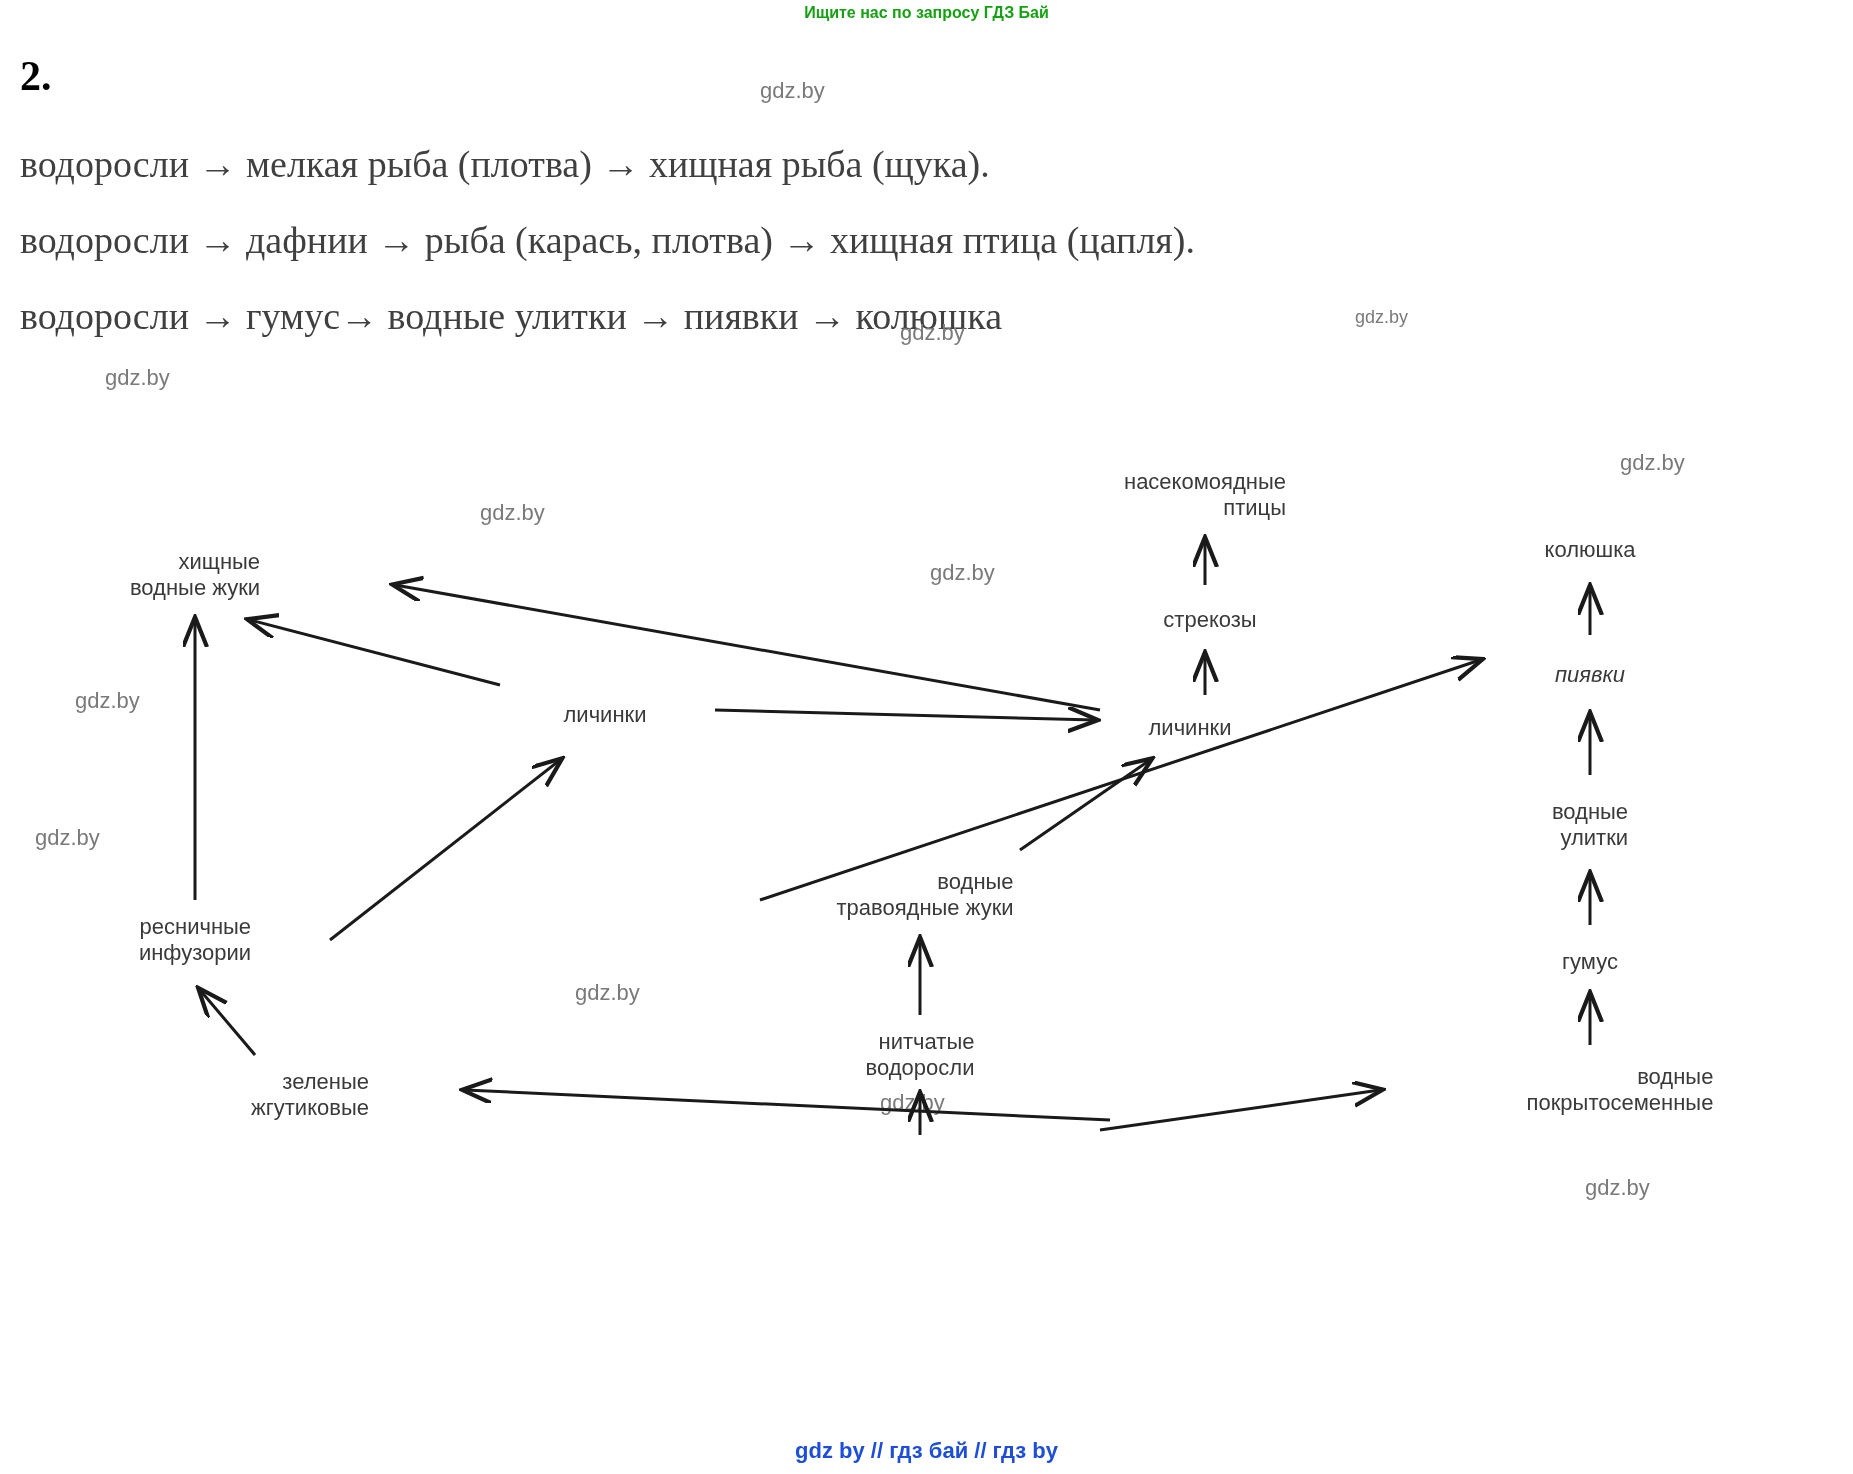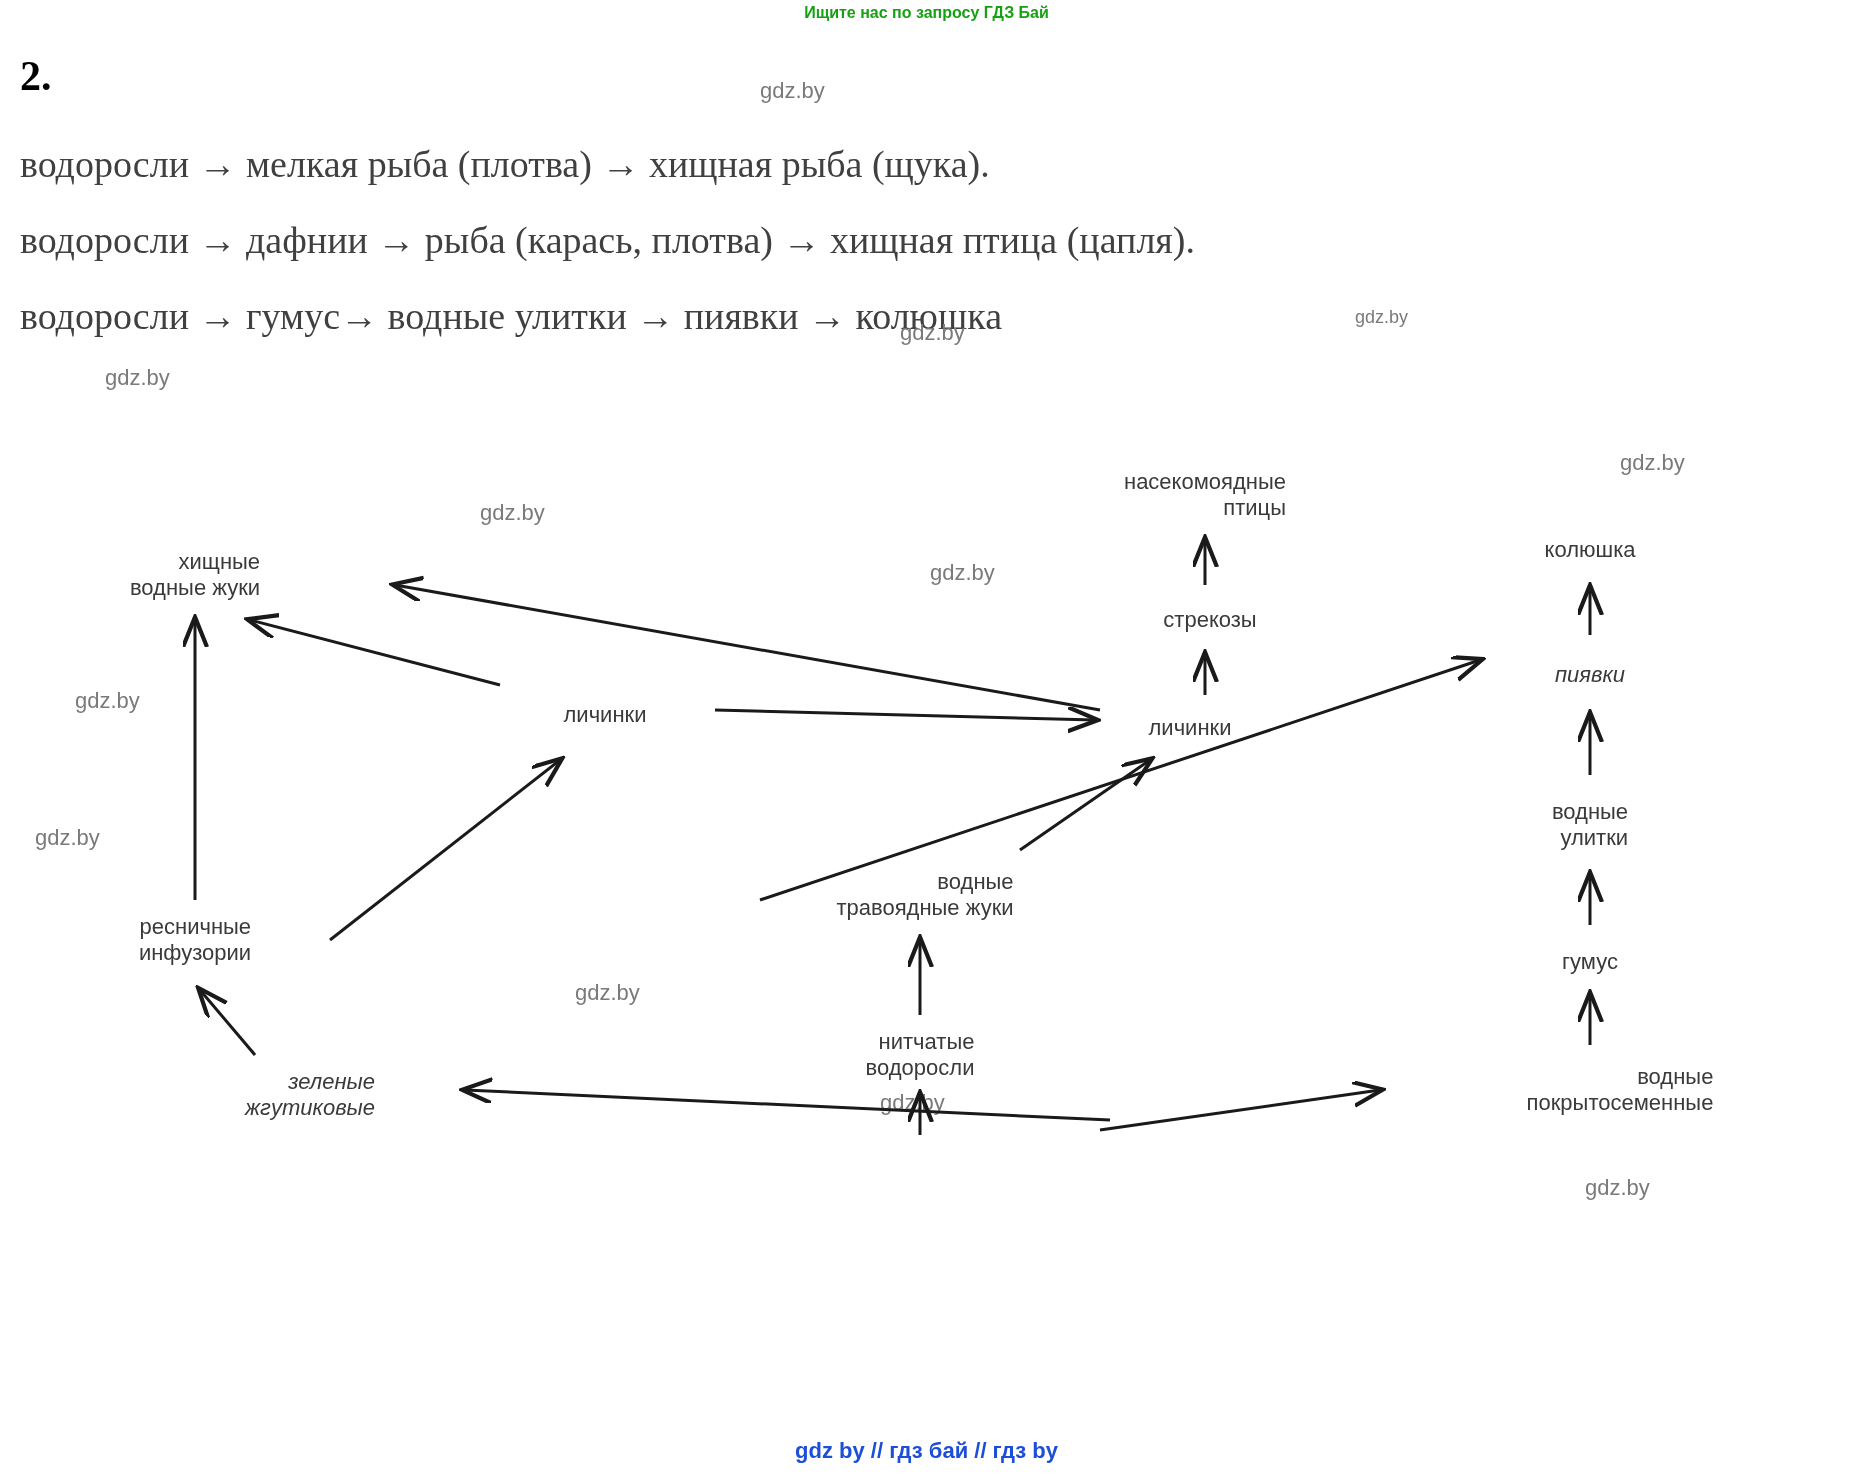--- a/index.html
+++ b/index.html
@@ -175,20 +175,20 @@
       <div class="node" style="left: 1190px; top: 258px;">личинки</div>
       <div class="node" style="left: 1590px; top: 355px;">водные
 улитки</div>
       <div class="node" style="left: 925px; top: 425px;">водные
 травоядные жуки</div>
       <div class="node" style="left: 195px; top: 470px;">ресничные
 инфузории</div>
       <div class="node" style="left: 1590px; top: 492px;">гумус</div>
       <div class="node" style="left: 920px; top: 585px;">нитчатые
 водоросли</div>
-      <div class="node" style="left: 310px; top: 625px; font-style: italic;">зеленые
+      <div class="node" style="left: 310px; top: 625px;">зеленые
 жгутиковые</div>
       <div class="node" style="left: 1620px; top: 620px;">водные
 покрытосеменные</div>
     </div>
 </div>
 
 <div id="bottom-banner">gdz by  //  гдз бай  //  гдз by</div>
 
 </body></html>

